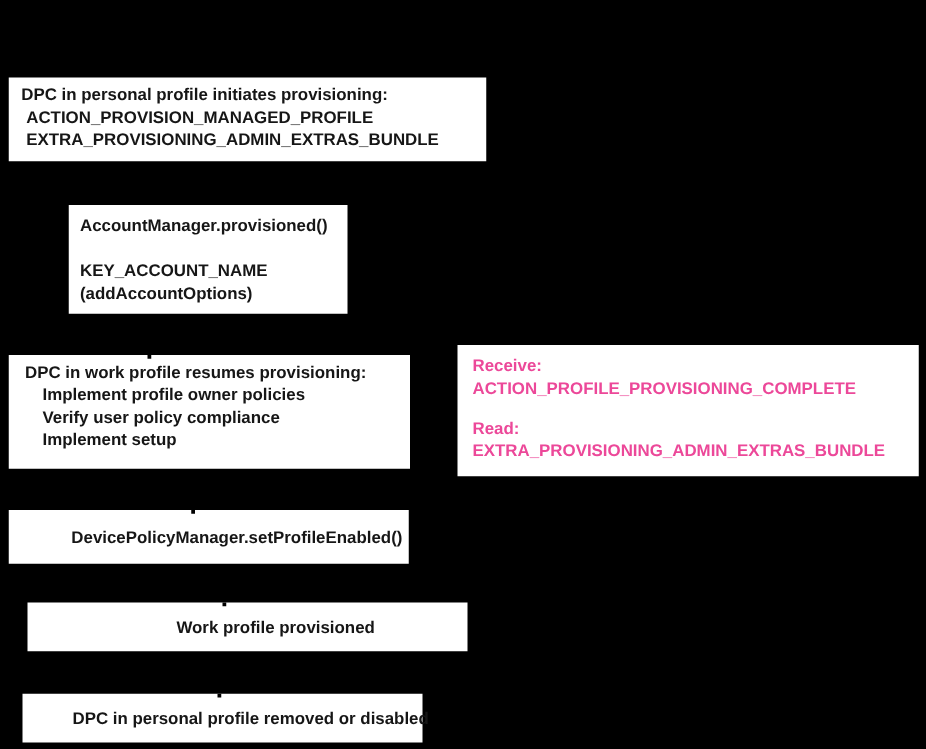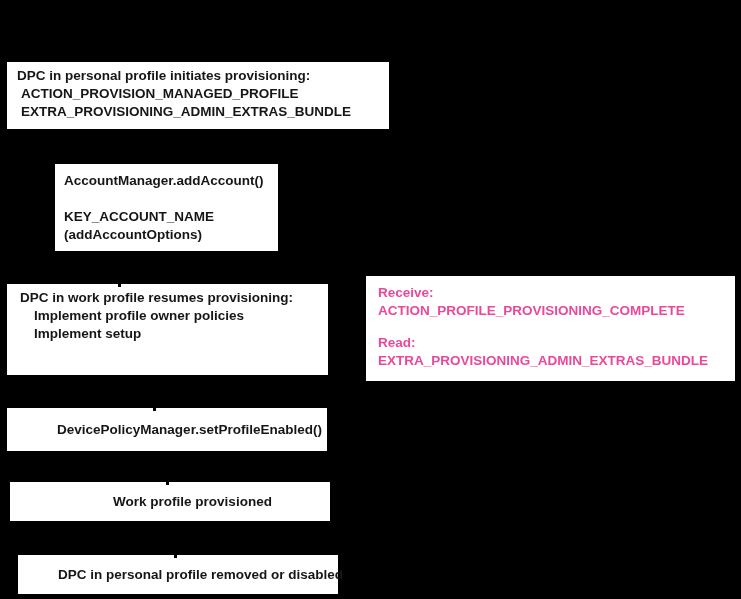--- a/index.html
+++ b/index.html
@@ -37,44 +37,45 @@
     top: 0;
     width: 3px; height: 3px;
     background: #000000;
   }
 
   #box-initiate  { left: 7px;   top: 62px;  width: 382px; height: 67px;  padding: 5px 0 0 10px; }
   #box-add-account { left: 55px; top: 164px; width: 223px; height: 87px;  padding: 8px 0 0 9px; }
   #box-resume    { left: 7px;   top: 284px; width: 321px; height: 91px;  padding: 5px 0 0 13px; }
   #box-receive   { left: 366px; top: 276px; width: 369px; height: 105px; padding: 8px 0 0 12px; }
   #box-enable    { left: 7px;   top: 408px; width: 320px; height: 43px; }
-  #box-provisioned { left: 10px; top: 482px; width: 320px; height: 39px; }
+  #box-provisioned { left: 22px; top: 482px; width: 352px; height: 39px; }
   #box-removed   { left: 18px;   top: 555px; width: 320px; height: 39px; }
 </style>
 </head>
 <body style="background: rgb(0, 0, 0);">
 
 <div class="stage">
 
   <div class="node" id="box-initiate" style="background: rgb(255, 255, 255); color: rgb(22, 22, 22);">
     <span class="line">DPC in personal profile initiates provisioning:</span>
     <span class="line indent-sm">ACTION_PROVISION_MANAGED_PROFILE</span>
     <span class="line indent-sm">EXTRA_PROVISIONING_ADMIN_EXTRAS_BUNDLE</span>
   </div>
 
   <div class="node" id="box-add-account" style="background: rgb(255, 255, 255); color: rgb(22, 22, 22);">
-    <span class="line">AccountManager.addAccount()</span>
+    <span class="line">AccountManager.provisioned()</span>
     <span class="line gap-before-lg">KEY_ACCOUNT_NAME</span>
     <span class="line">(addAccountOptions)</span>
   </div>
 
   <div class="node" id="box-resume" style="background: rgb(255, 255, 255); color: rgb(22, 22, 22);">
     <span class="notch" style="left:111px"></span>
     <span class="line">DPC in work profile resumes provisioning:</span>
     <span class="line indent-step">Implement profile owner policies</span>
+    <span class="line indent-step">Verify user policy compliance</span>
     <span class="line indent-step">Implement setup</span>
   </div>
 
   <div class="node" id="box-receive" style="background: rgb(255, 255, 255); color: #ec4899;">
     <span class="line">Receive:</span>
     <span class="line">ACTION_PROFILE_PROVISIONING_COMPLETE</span>
     <span class="line gap-before">Read:</span>
     <span class="line">EXTRA_PROVISIONING_ADMIN_EXTRAS_BUNDLE</span>
   </div>
 

